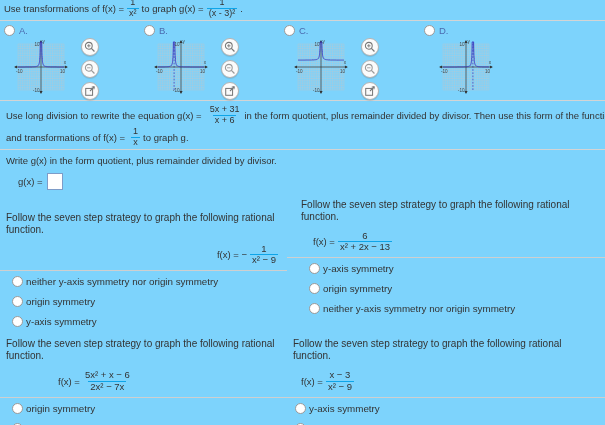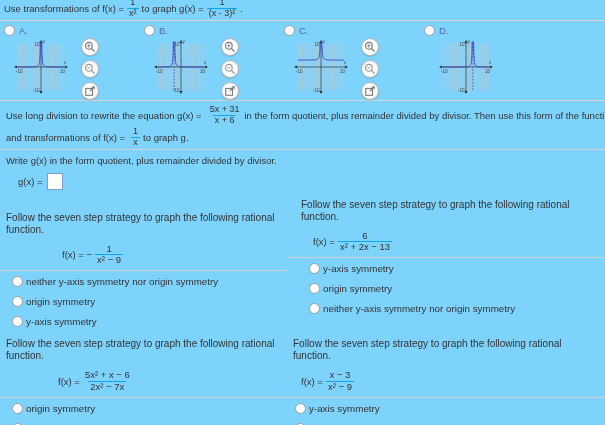--- a/index.html
+++ b/index.html
@@ -35,21 +35,21 @@
   .answer-box{width:14px;height:15px;border:1px solid #7e9cc8;padding:0;font-size:9px;}
   
   .two-col{display:grid;grid-template-columns:287px 318px;}
   .qblock{padding:0 6px;position:relative;}
   .pt-lg{padding-top:16px;}
   .pt-sm{padding-top:3px;}
   .mt-row2{margin-top:7px;}
   .q-head{font-size:10px;line-height:1.2;}
   .formula{display:flex;align-items:center;margin:8px 0 5px 0;white-space:nowrap;}
   .formula .frac{font-size:9.5px;}
-  .ind-56{margin-left:56px;} .ind-20{margin-left:20px;} .ind-52{margin-left:52px;} .ind-8{margin-left:8px;}
+  .ind-56{margin-left:56px;justify-content:flex-end;} .ind-20{margin-left:20px;} .ind-52{margin-left:52px;} .ind-8{margin-left:8px;}
   .qdivider{border:none;border-top:1px solid #cfcfcf;margin:3px -6px 0 -6px;}
   .opt-row{display:flex;align-items:center;gap:3px;padding:5px 0 4px 4px;}
   .opt-row .radio{margin-left:2px;}
   .opt-text{font-size:9.8px;color:#333;}
 </style>
 </head>
 <body>
 
 <div id="page">
 

